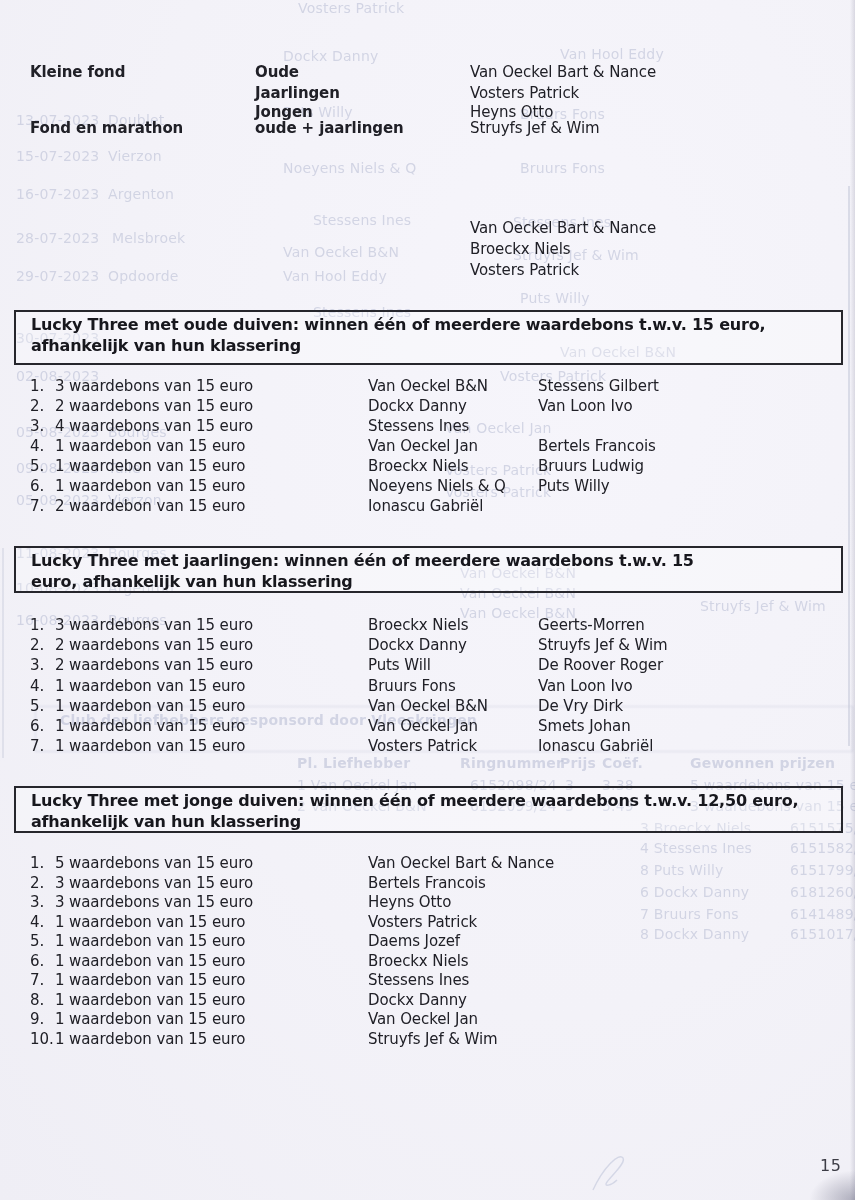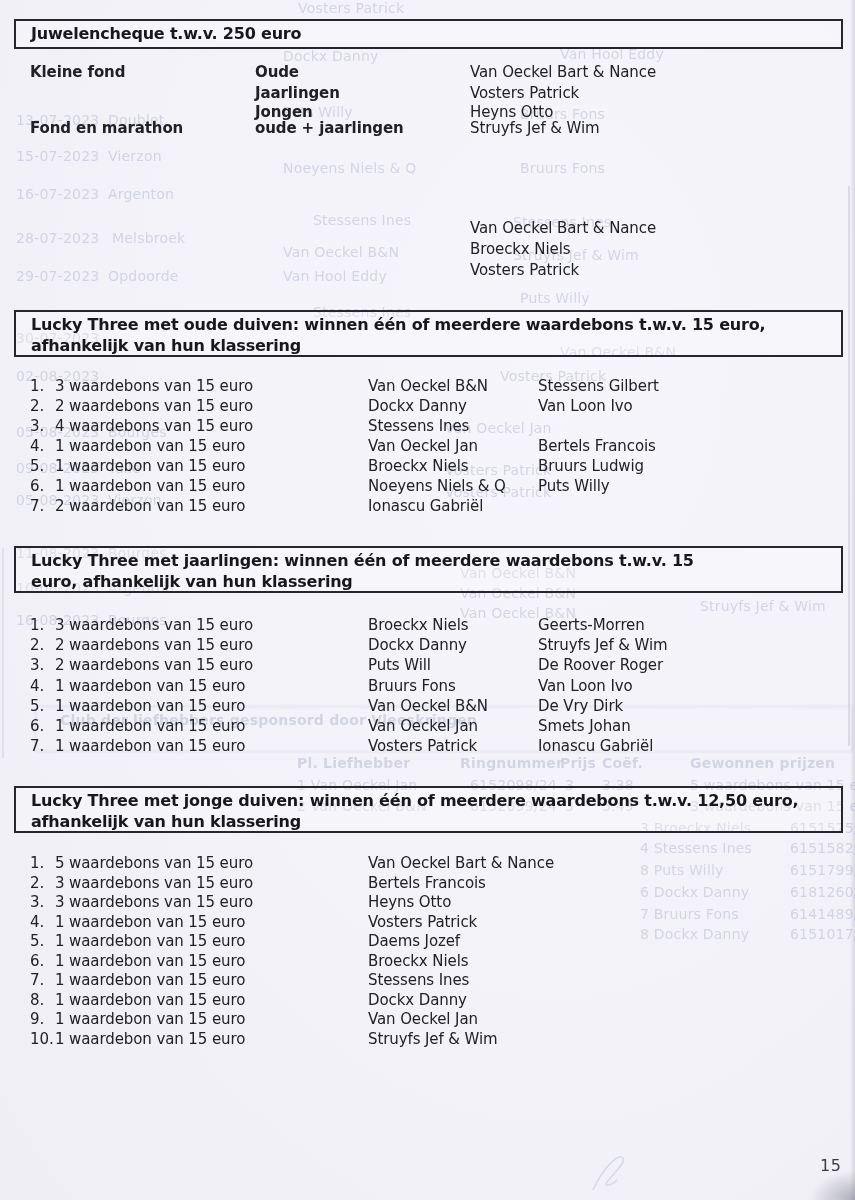--- a/index.html
+++ b/index.html
@@ -128,23 +128,20 @@
       <span class="ghost" style="left: 640px; top: 862px;">8  Puts Willy</span>
       <span class="ghost" style="left: 790px; top: 862px;">6151799/24</span>
       <span class="ghost" style="left: 640px; top: 884px;">6  Dockx Danny</span>
       <span class="ghost" style="left: 790px; top: 884px;">6181260/24</span>
       <span class="ghost" style="left: 640px; top: 906px;">7  Bruurs Fons</span>
       <span class="ghost" style="left: 790px; top: 906px;">6141489/24</span>
       <span class="ghost" style="left: 640px; top: 926px;">8  Dockx Danny</span>
       <span class="ghost" style="left: 790px; top: 926px;">6151017/24</span>
     </div>
 
-  <div class="hbox" style="top:19px;">
-    <div>Juwelencheque t.w.v. 250 euro</div>
-  </div>
   <div class="row" style="top:63px;">
     <span class="s1-c1">Kleine fond</span>
     <span class="s1-c2">Oude</span>
     <span class="s1-c3">Van Oeckel Bart &amp; Nance</span>
   </div>
   <div class="row" style="top:84px;">
     <span class="s1-c2">Jaarlingen</span>
     <span class="s1-c3">Vosters Patrick</span>
   </div>
   <div class="row" style="top:103px;">
@@ -160,21 +157,21 @@
   <div class="row" style="top:219px;">
     <span class="s1-c3">Van Oeckel Bart &amp; Nance</span>
   </div>
   <div class="row" style="top:240px;">
     <span class="s1-c3">Broeckx Niels</span>
   </div>
   <div class="row" style="top:261px;">
     <span class="s1-c3">Vosters Patrick</span>
   </div>
 
-  <div class="hbox" style="top:310px; height:47px;">
+  <div class="hbox" style="top:310px; height:55px;">
     <div>Lucky Three met oude duiven: winnen één of meerdere waardebons t.w.v. 15 euro,</div>
     <div>afhankelijk van hun klassering</div>
   </div>
   <div class="row" style="top:377px;">
     <span class="c-num">1.</span>
     <span class="c-desc">3 waardebons van 15 euro</span>
     <span class="c-w1">Van Oeckel B&amp;N</span>
     <span class="c-w2">Stessens Gilbert</span>
   </div>
   <div class="row" style="top:397px;">

